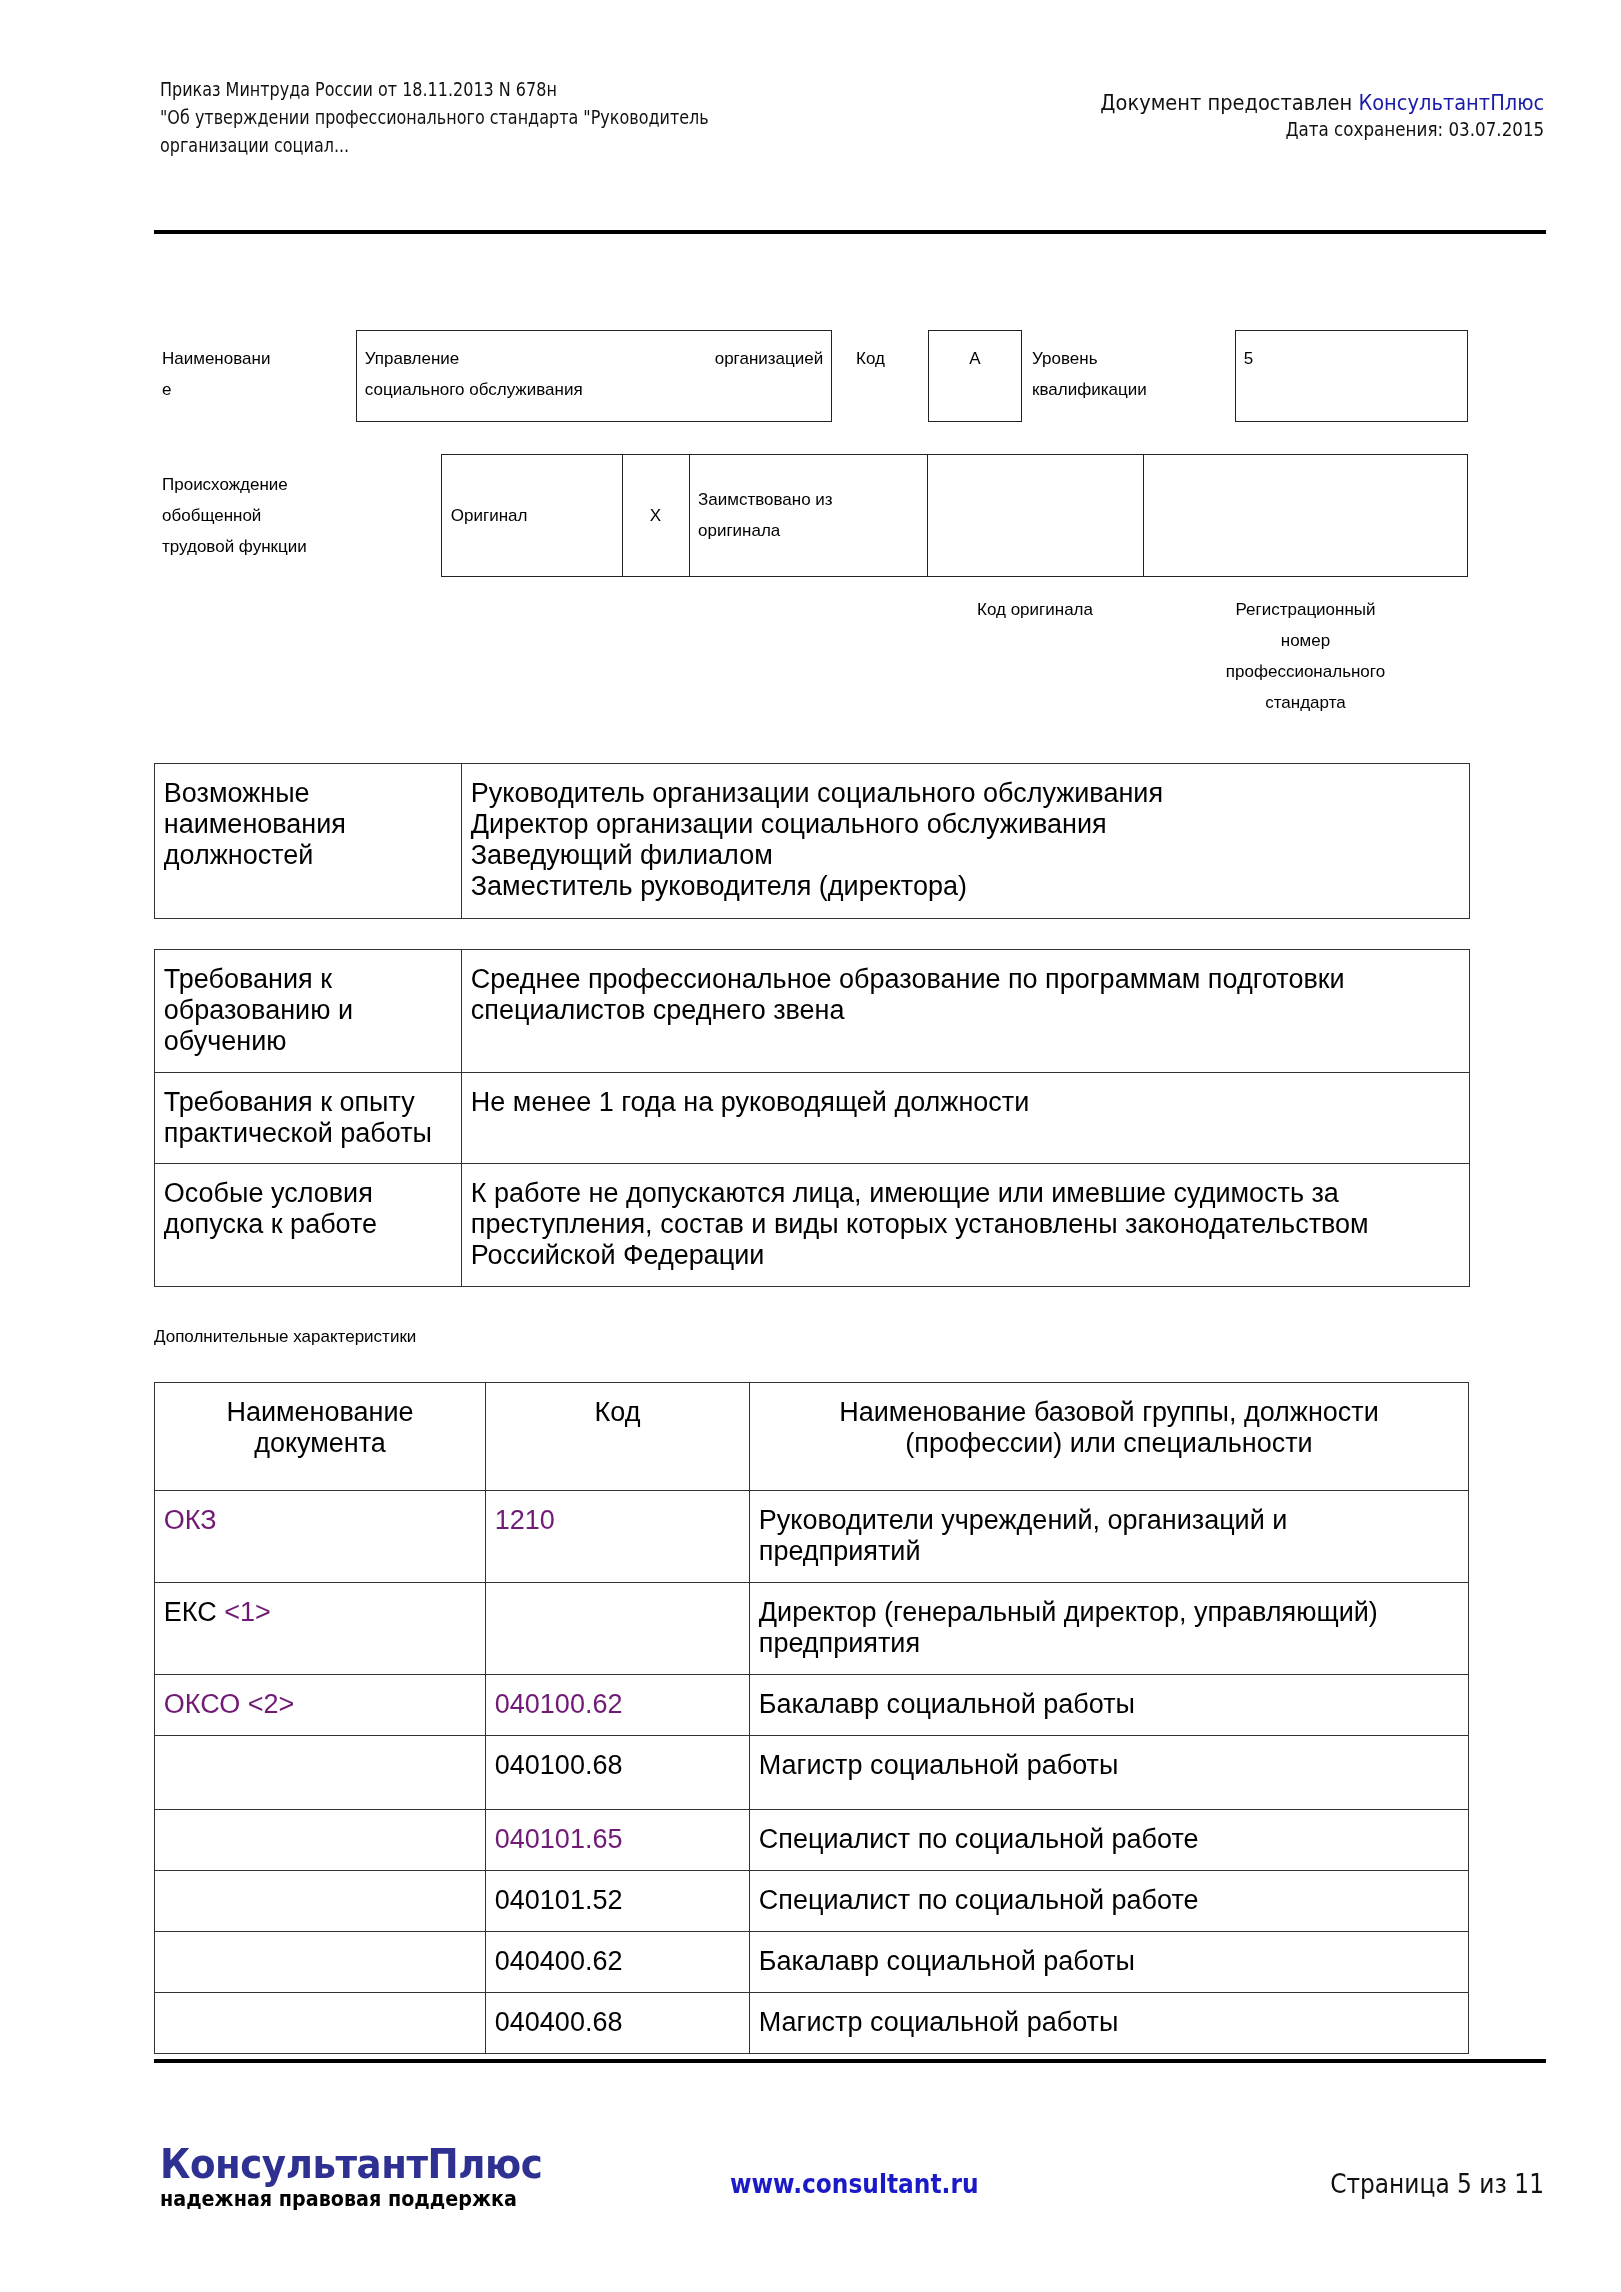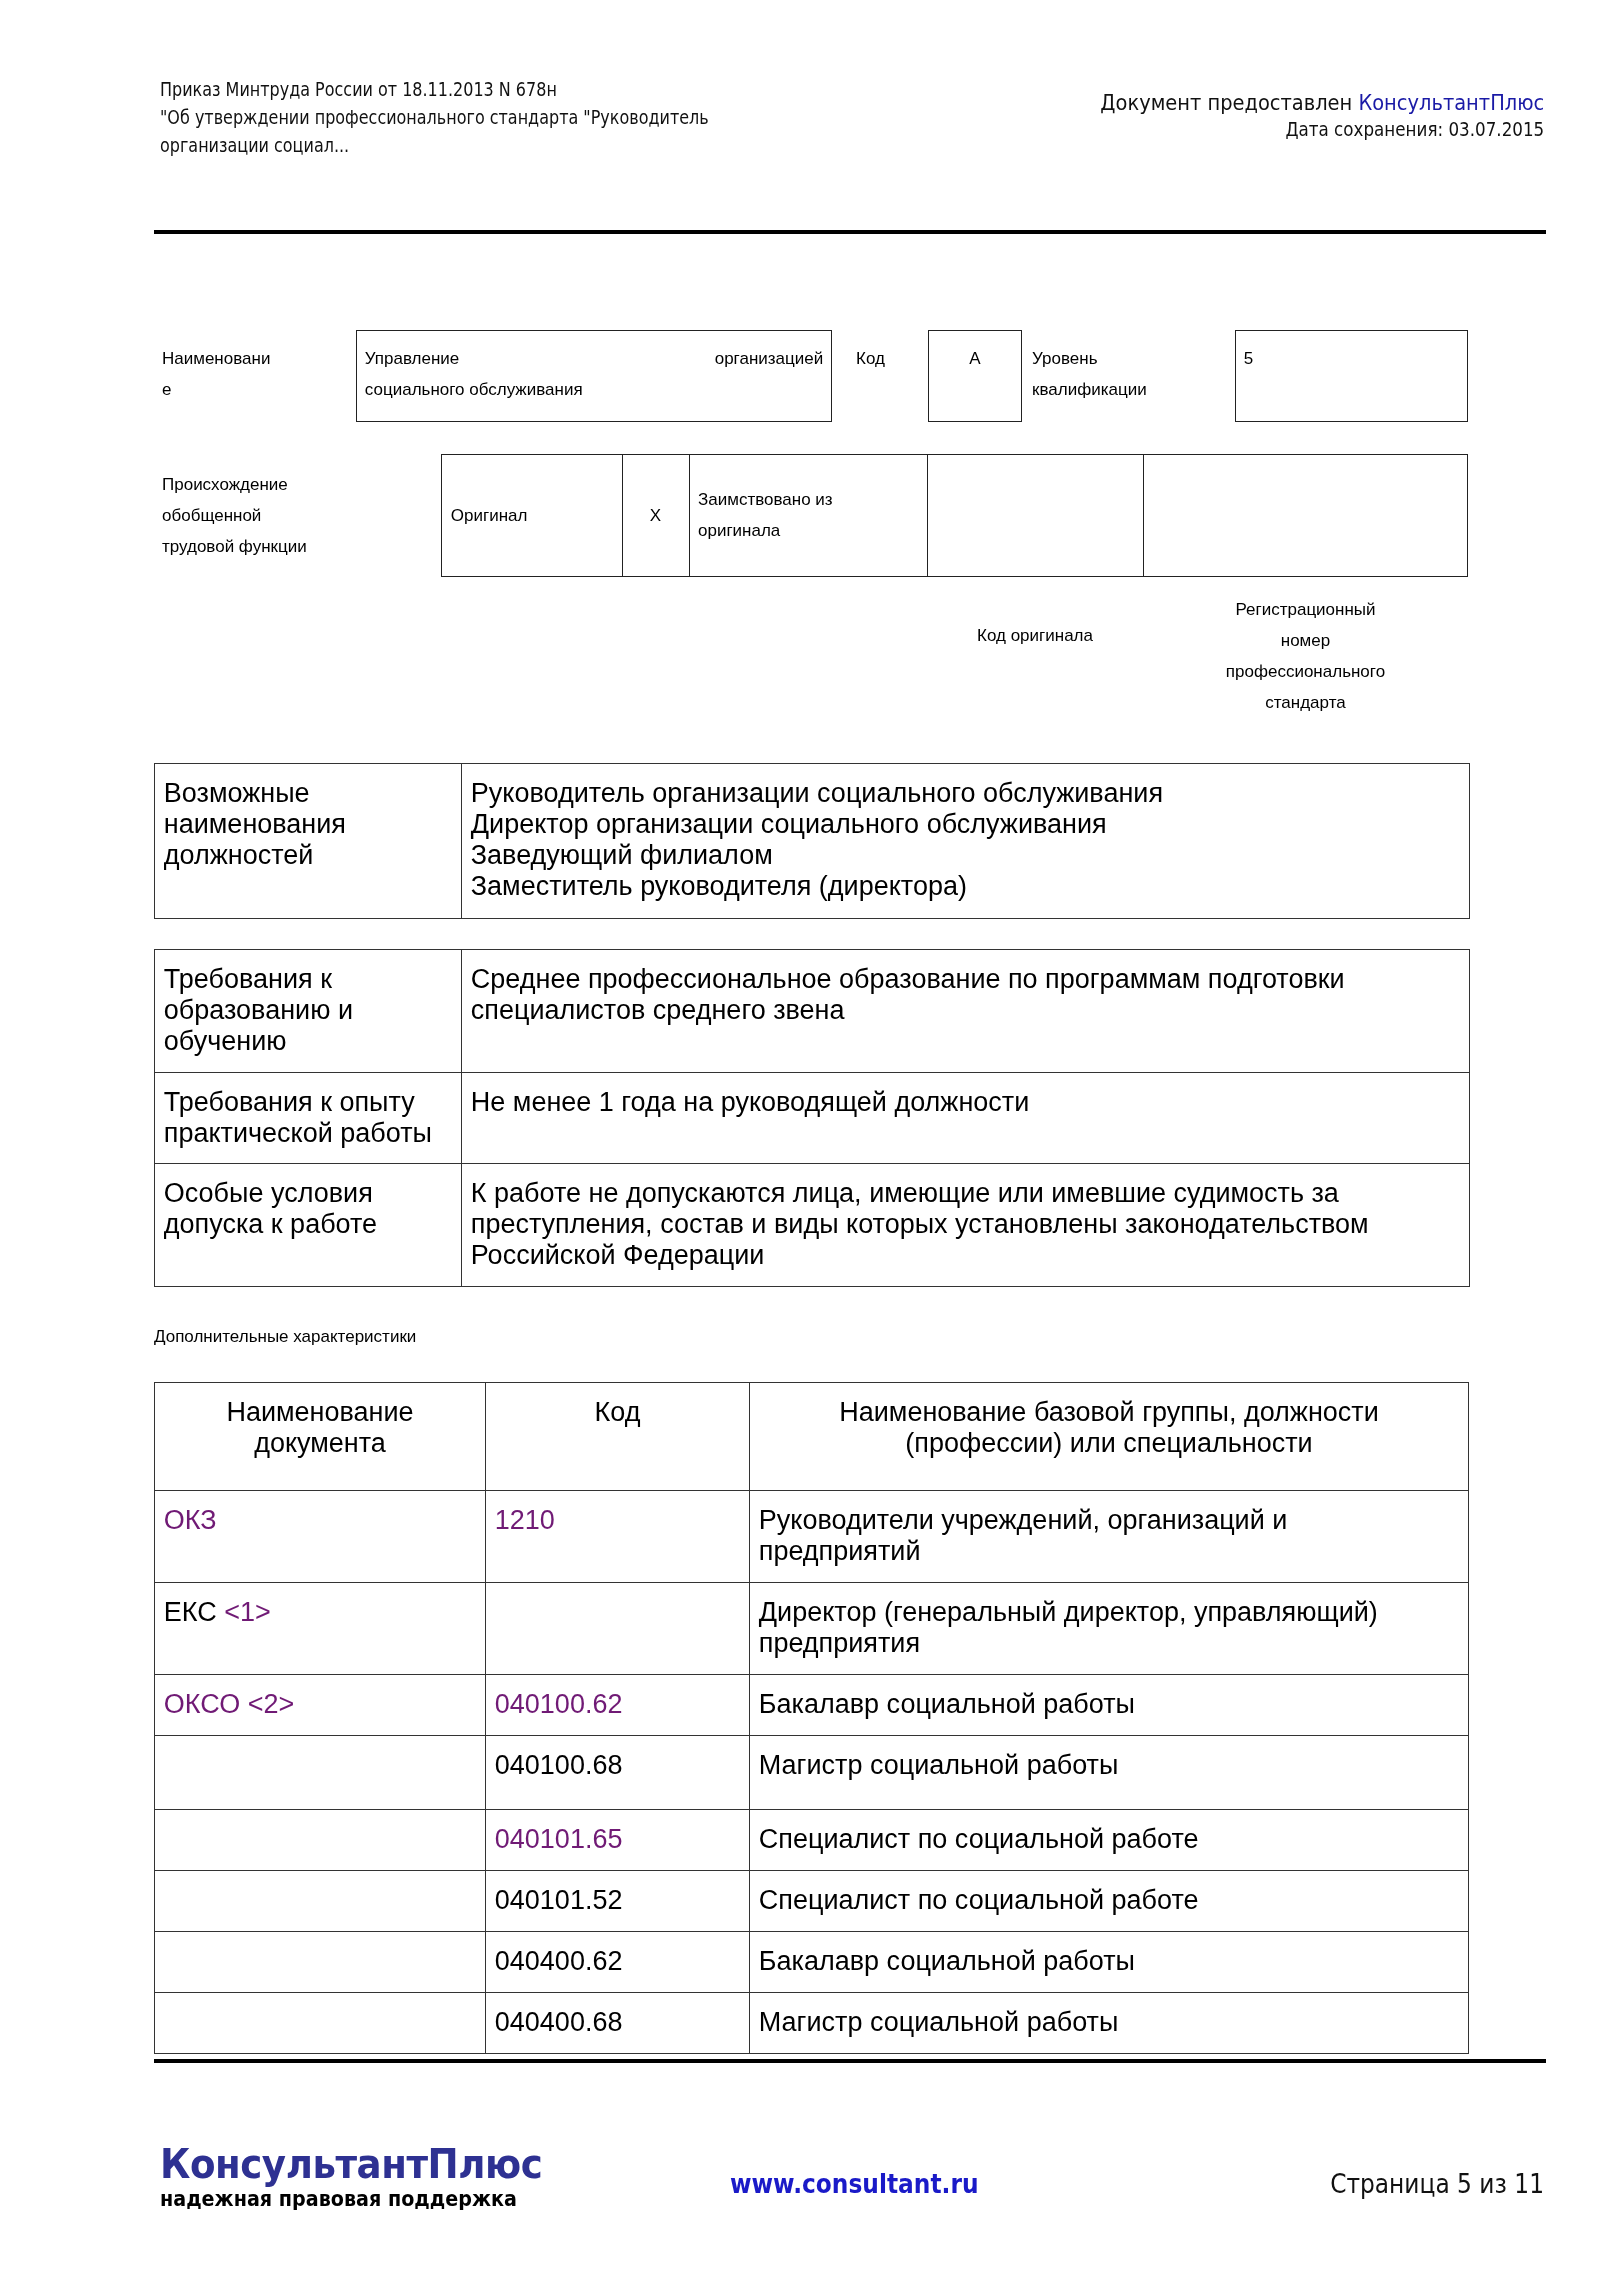--- a/index.html
+++ b/index.html
@@ -73,21 +73,21 @@
   <div class="abs" style="left:701px; top:0; bottom:0; border-left:1.5px solid #222;"></div>
   <div class="abs txt" style="left:8.8px; top:45px;">Оригинал</div>
   <div class="abs txt" style="left:180px; width:67px; top:45px; text-align:center;">X</div>
   <div class="abs txt" style="left:256px; top:29px;">
     <div>Заимствовано из</div>
     <div>оригинала</div>
   </div>
   <div class="abs txt" style="left:485px; width:216px; top:45px;"></div>
   <div class="abs txt" style="left:701px; width:326px; top:45px;"></div>
 </div>
-<div class="abs txt" style="left:926px; width:218px; top:594px; text-align:center;margin-top:26px;">Код оригинала</div>
+<div class="abs txt" style="left:926px; width:218px; top:594px; text-align:center;">Код оригинала</div>
 <div class="abs txt" style="left:1143px; width:325px; top:594px; text-align:center;">
   <div>Регистрационный</div>
   <div>номер</div>
   <div>профессионального</div>
   <div>стандарта</div>
 </div>
 
 <table class="grid" style="left:154px; top:763px; width:1314px;">
   <colgroup>
       <col style="width:307px">

